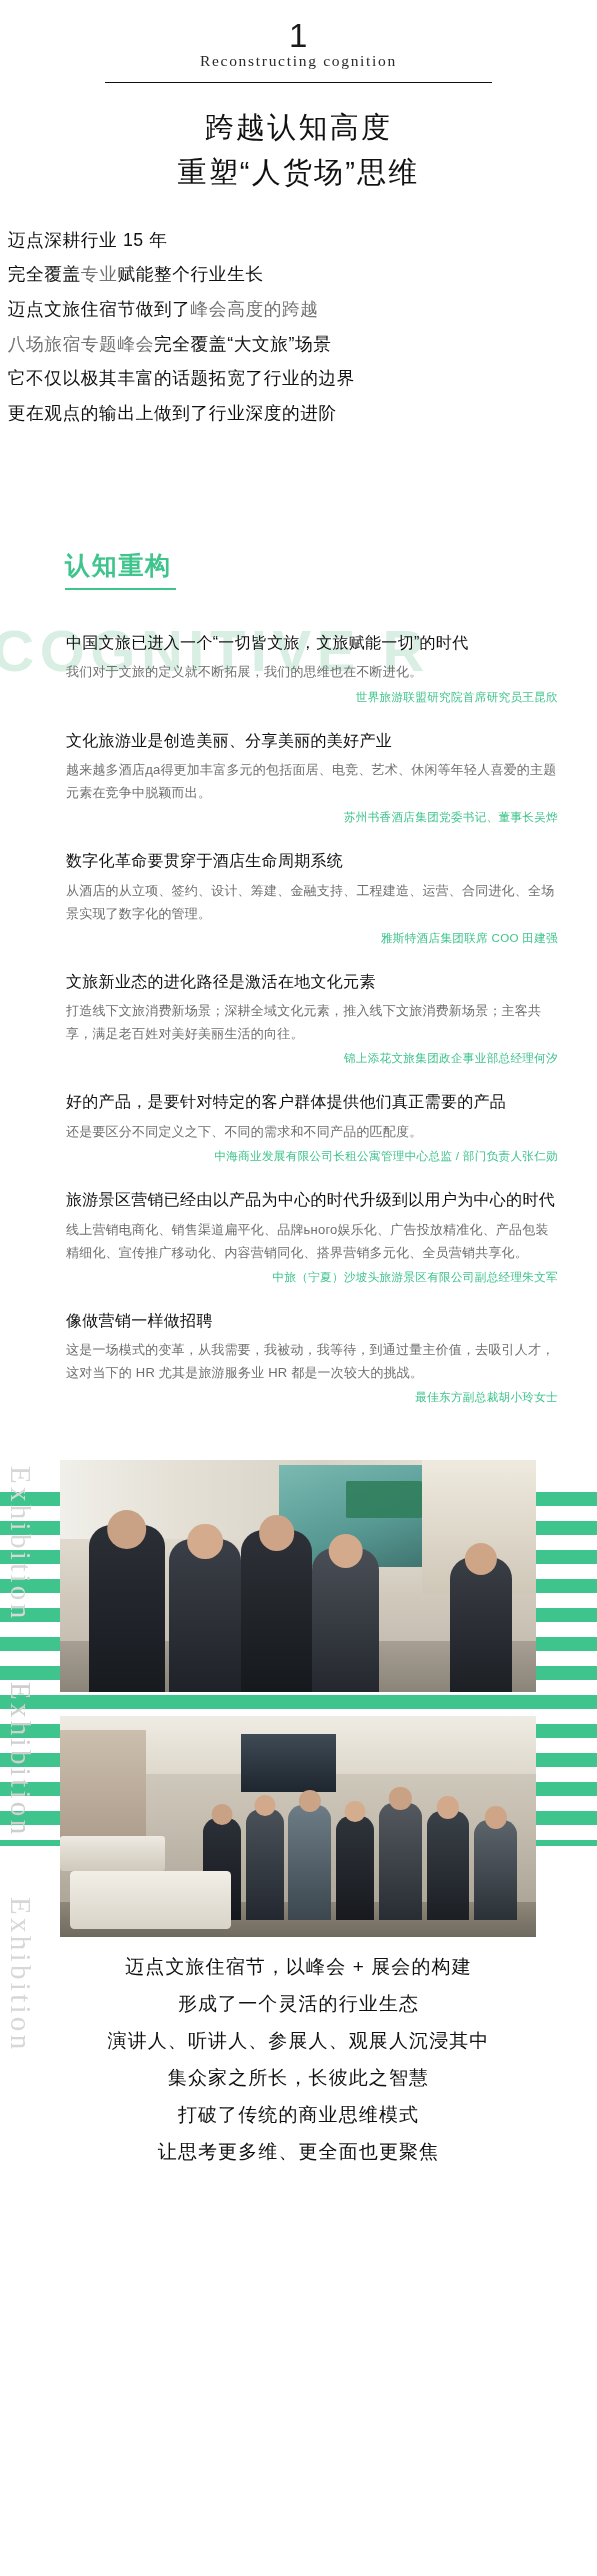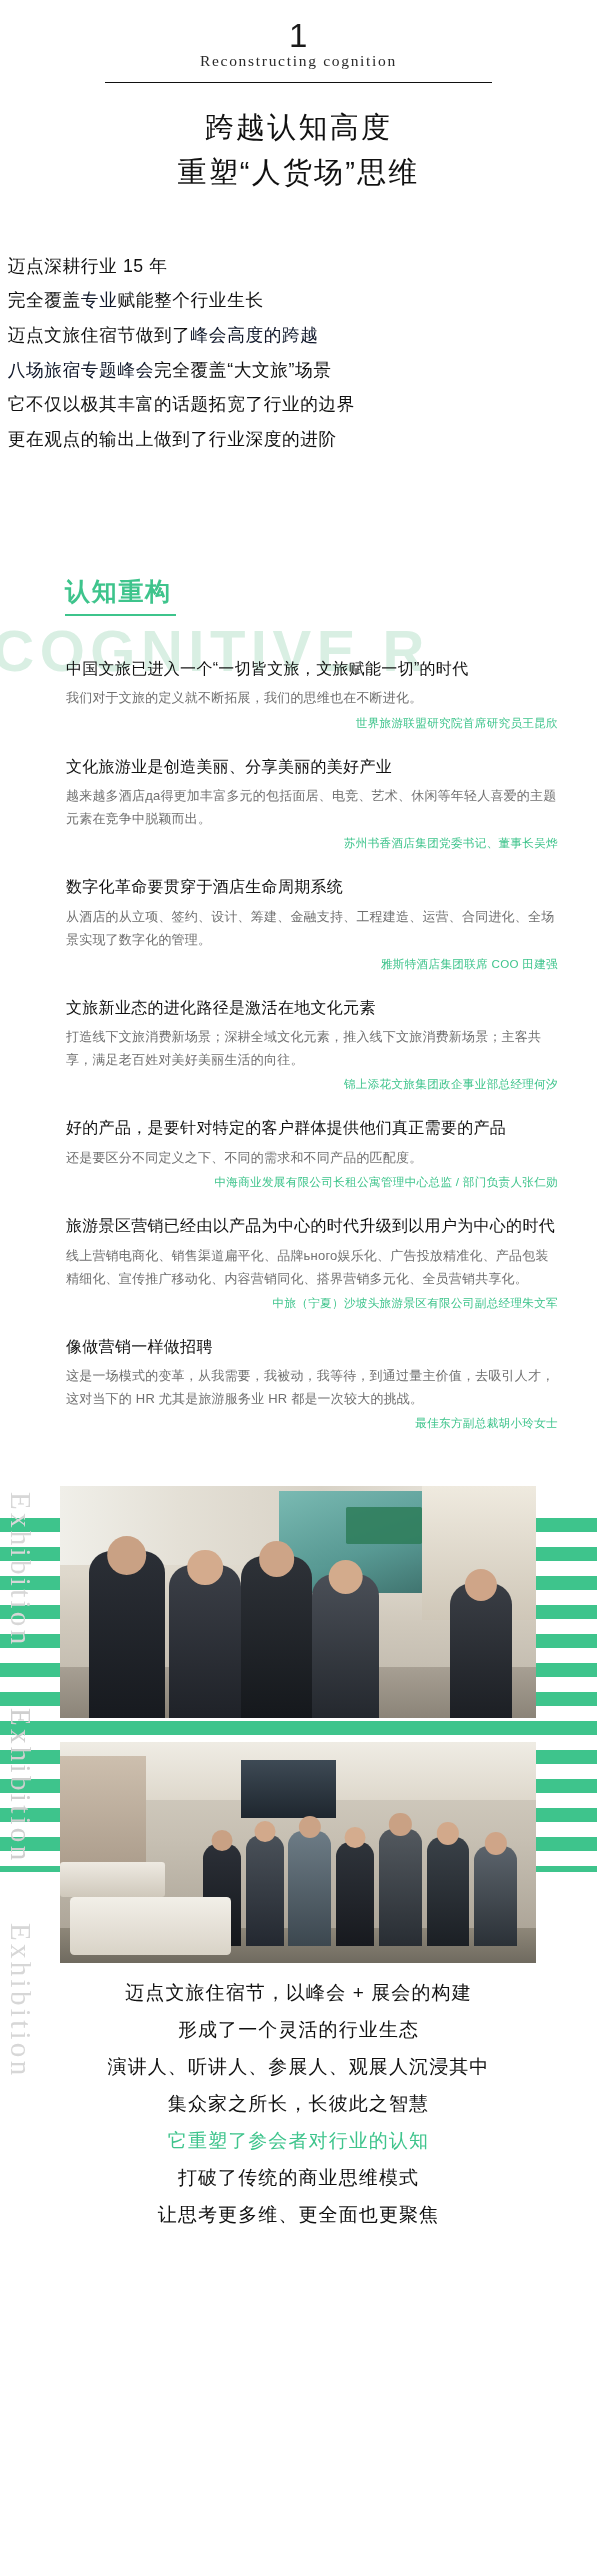--- a/index.html
+++ b/index.html
@@ -56,30 +56,30 @@
   .title-line {
     font-size: 29px;
     line-height: 1.55;
     font-weight: 400;
     letter-spacing: 2.2px;
     color: #111;
   }
 
   
   .intro {
-    margin-top: 54px;
+    margin-top: 28px;
     padding: 0 8.8px 0 7.7px;
   }
   .intro-line {
     font-size: 17.7px;
     line-height: 1.95;
     letter-spacing: 0.6px;
     color: #111;
   }
-  .hl { color: #0f172a; }
+  .hl { color: #737373; }
 
   
   .watermark {
     position: absolute;
     left: -7.7px;
     top: 617px;
     font-size: 58px;
     letter-spacing: 5.5px;
     font-weight: 700;
     color: #d9efe3;
@@ -446,19 +446,18 @@
         </div>
       <div class="p2-table"></div>
     </div>
   </div>
 
   <div class="closing">
     <div class="closing-line">迈点文旅住宿节，以峰会 + 展会的构建</div>
     <div class="closing-line">形成了一个灵活的行业生态</div>
     <div class="closing-line">演讲人、听讲人、参展人、观展人沉浸其中</div>
     <div class="closing-line">集众家之所长，长彼此之智慧</div>
-    <div class="closing-line accent">它重塑了参会者对行业的认知</div>
     <div class="closing-line">打破了传统的商业思维模式</div>
     <div class="closing-line">让思考更多维、更全面也更聚焦</div>
   </div>
 
 </div>
 
 
 </body></html>

